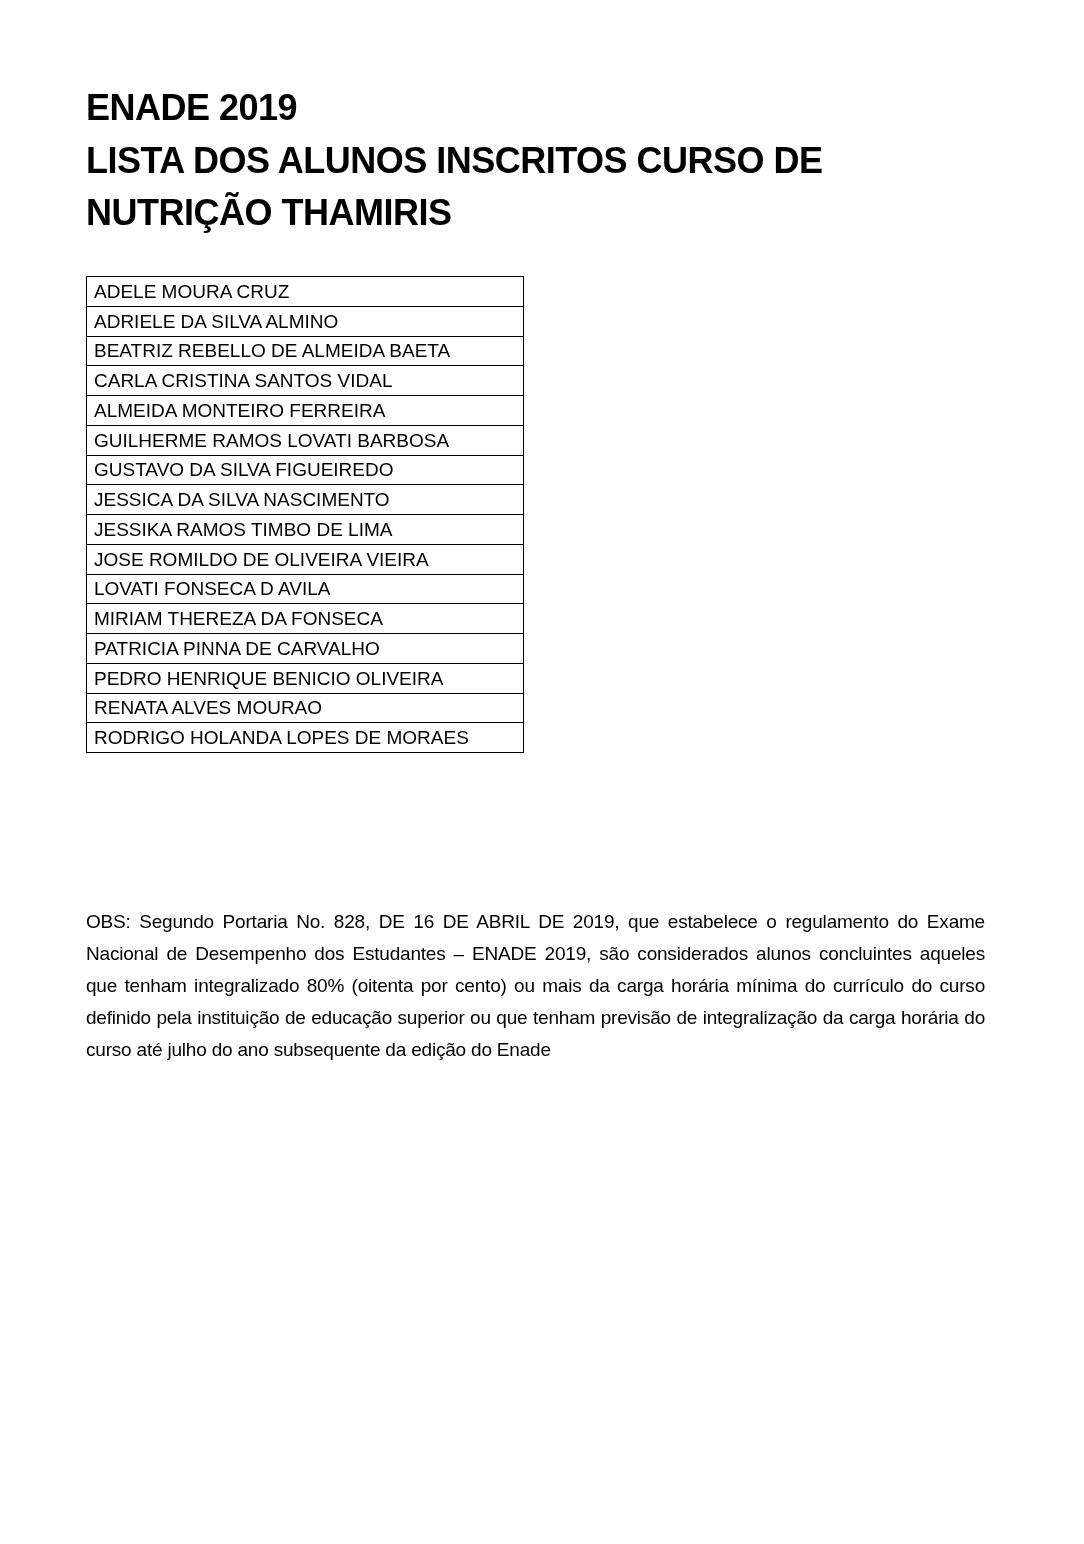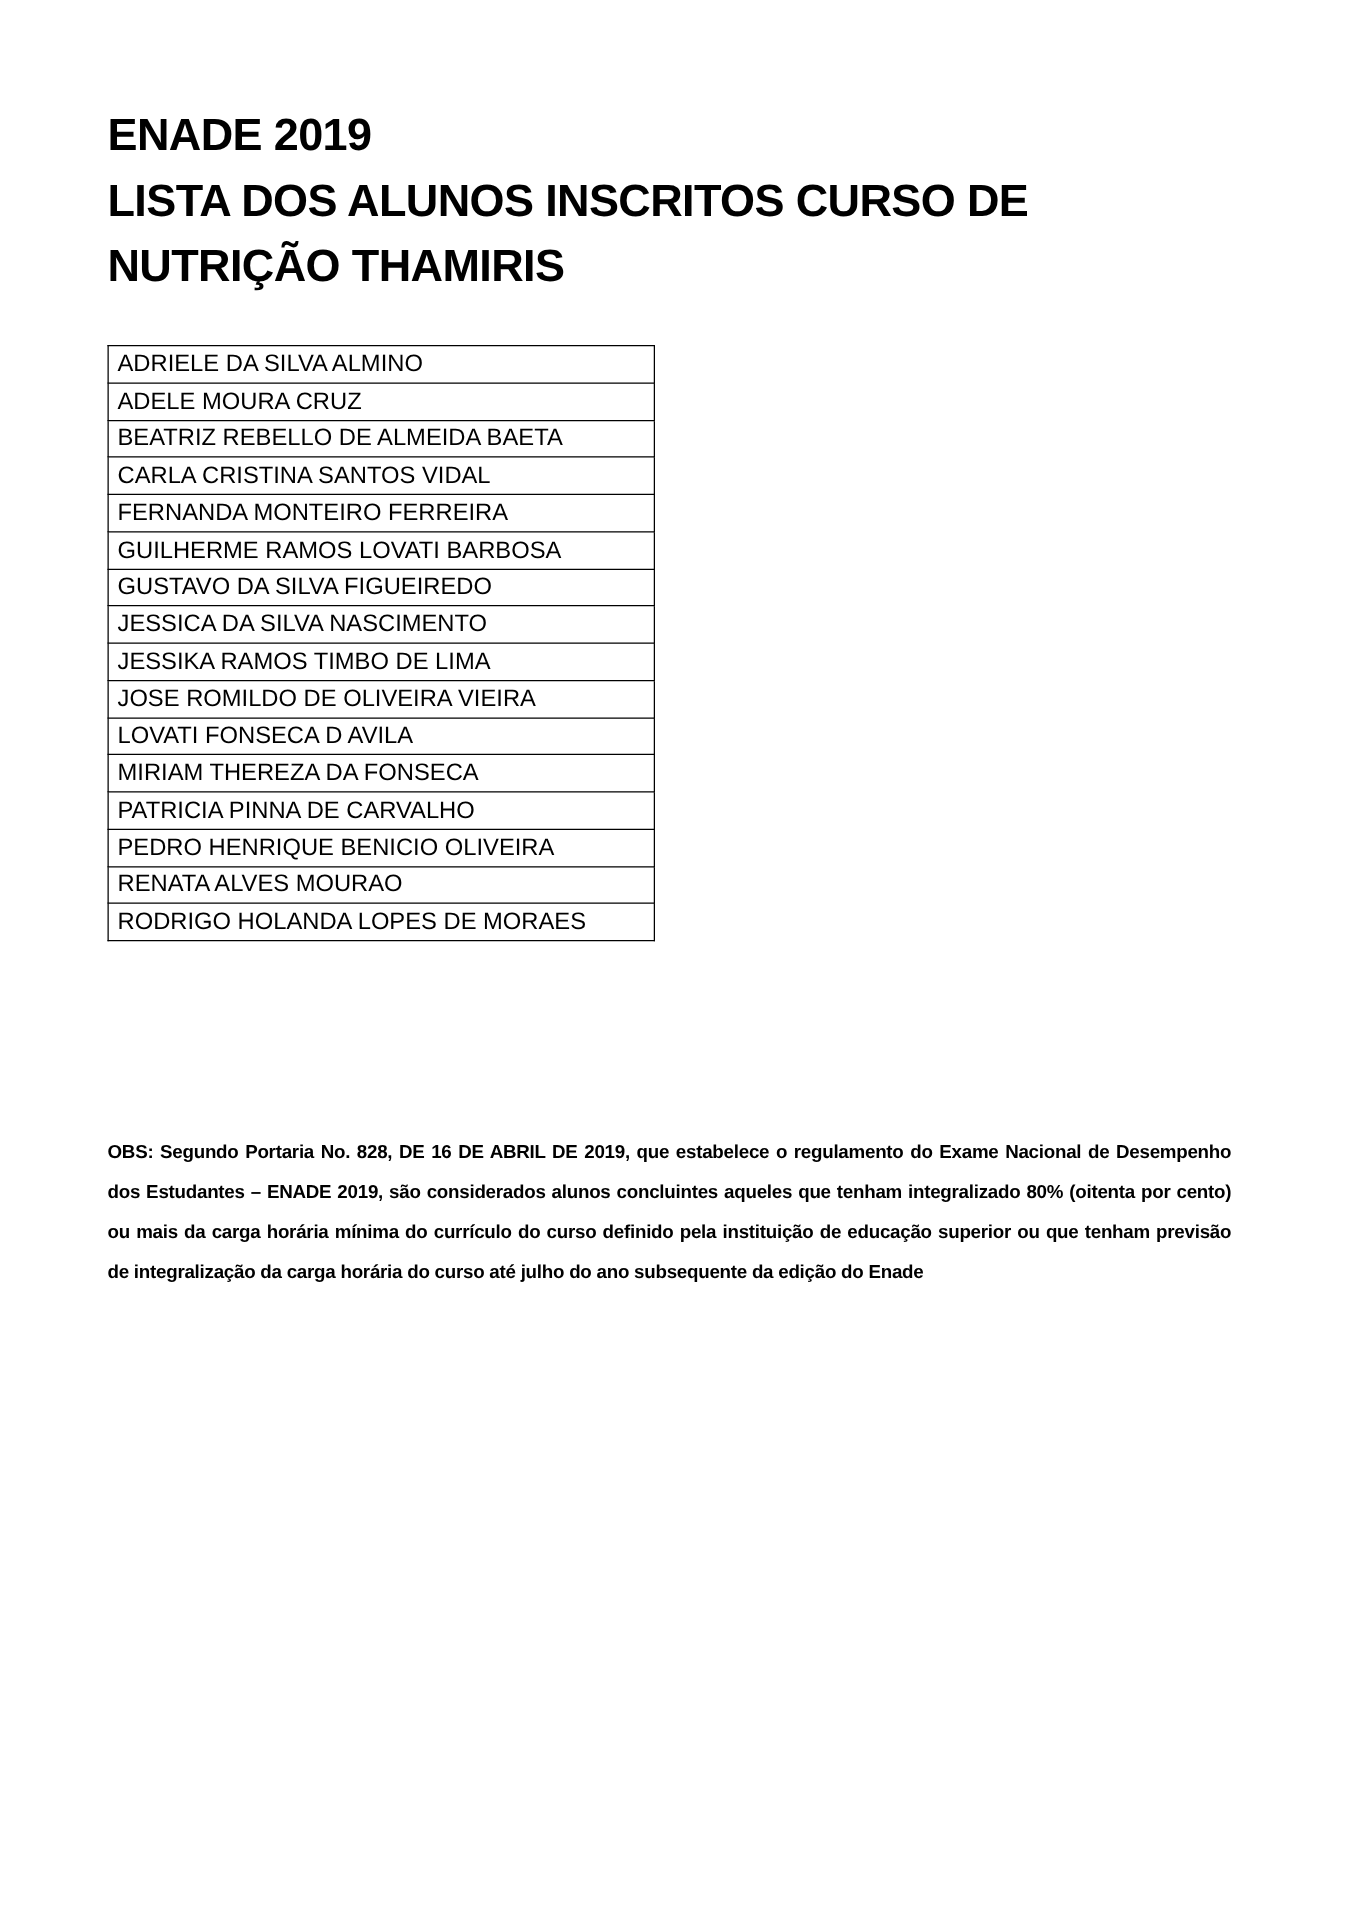--- a/index.html
+++ b/index.html
@@ -40,52 +40,52 @@
     vertical-align: middle;
     white-space: nowrap;
     overflow: hidden;
   }
   .obs {
     position: absolute;
     top: 906px;
     left: 86px;
     width: 899px;
     margin: 0;
-    font-size: 15px;
-    font-weight: bold;
+    font-size: 19px;
+    font-weight: normal;
     line-height: 32px;
     text-align: justify;
     letter-spacing: -0.2px;
   }
 </style>
 </head>
 <body>
 
 <div class="title-block">
   <div>ENADE 2019</div>
   <div>LISTA DOS ALUNOS INSCRITOS CURSO DE</div>
   <div>NUTRIÇÃO THAMIRIS</div>
 </div>
 
 <table class="students-table">
   <tbody>
     <tr>
-        <td>ADRIELE DA SILVA ALMINO</td>
+        <td>ADELE MOURA CRUZ</td>
       </tr>
     <tr>
-        <td>ADELE MOURA CRUZ</td>
+        <td>ADRIELE DA SILVA ALMINO</td>
       </tr>
     <tr>
         <td>BEATRIZ REBELLO DE ALMEIDA BAETA</td>
       </tr>
     <tr>
         <td>CARLA CRISTINA SANTOS VIDAL</td>
       </tr>
     <tr>
-        <td>FERNANDA MONTEIRO FERREIRA</td>
+        <td>ALMEIDA MONTEIRO FERREIRA</td>
       </tr>
     <tr>
         <td>GUILHERME RAMOS LOVATI BARBOSA</td>
       </tr>
     <tr>
         <td>GUSTAVO DA SILVA FIGUEIREDO</td>
       </tr>
     <tr>
         <td>JESSICA DA SILVA NASCIMENTO</td>
       </tr>

